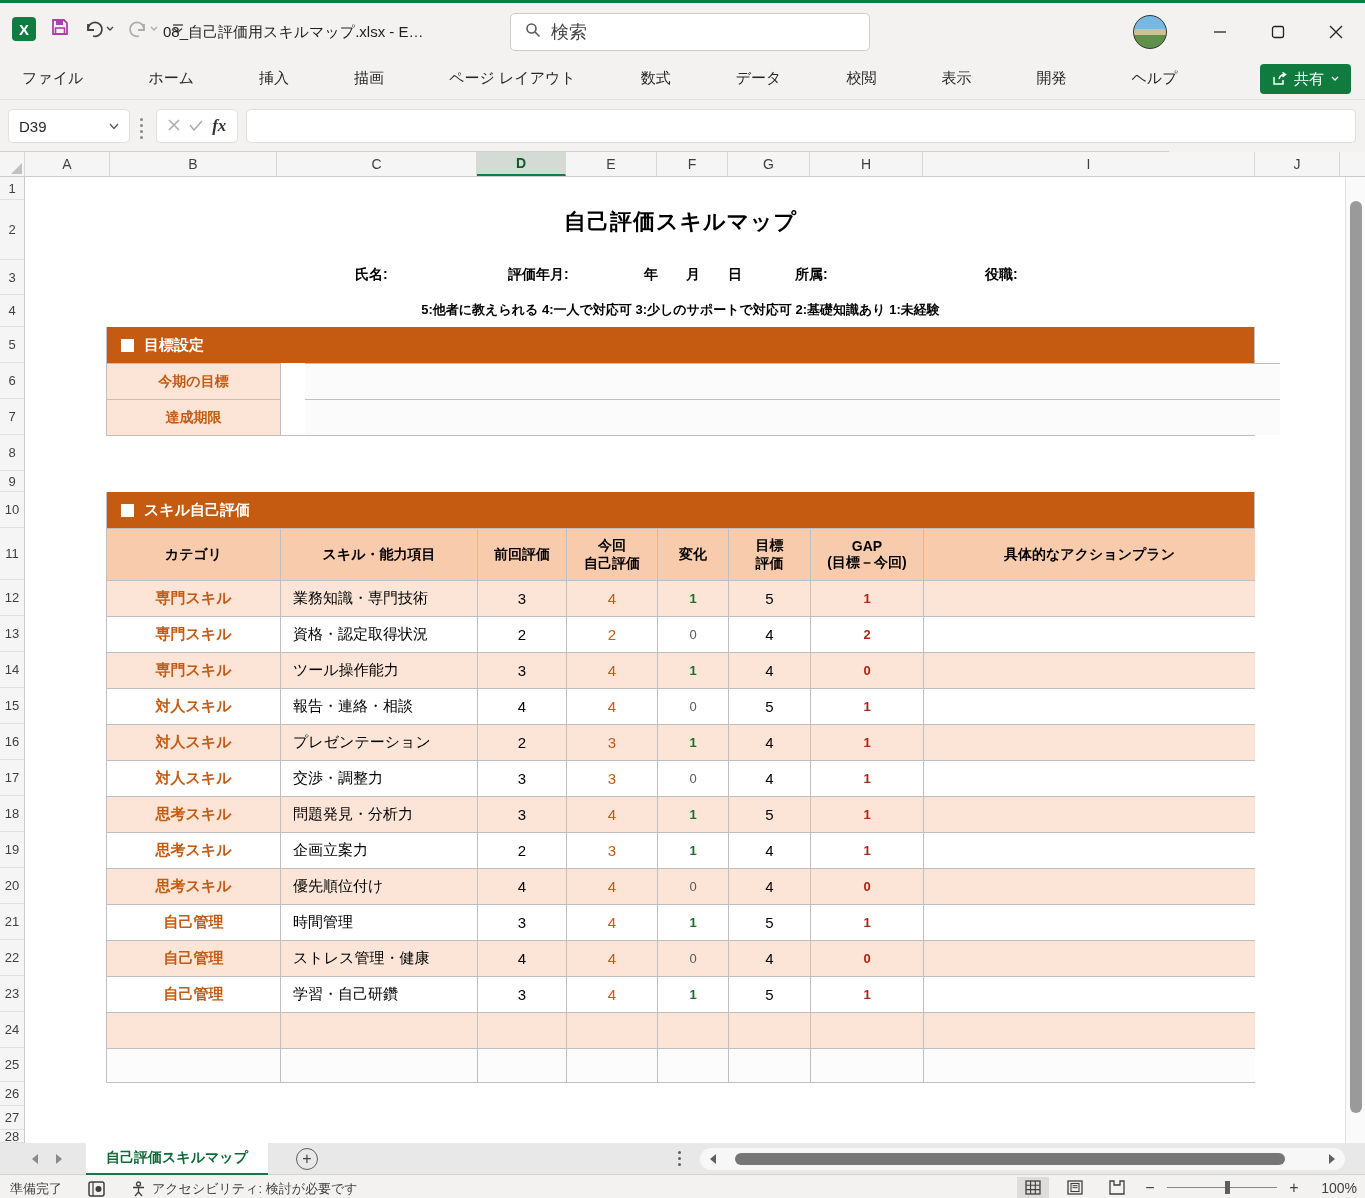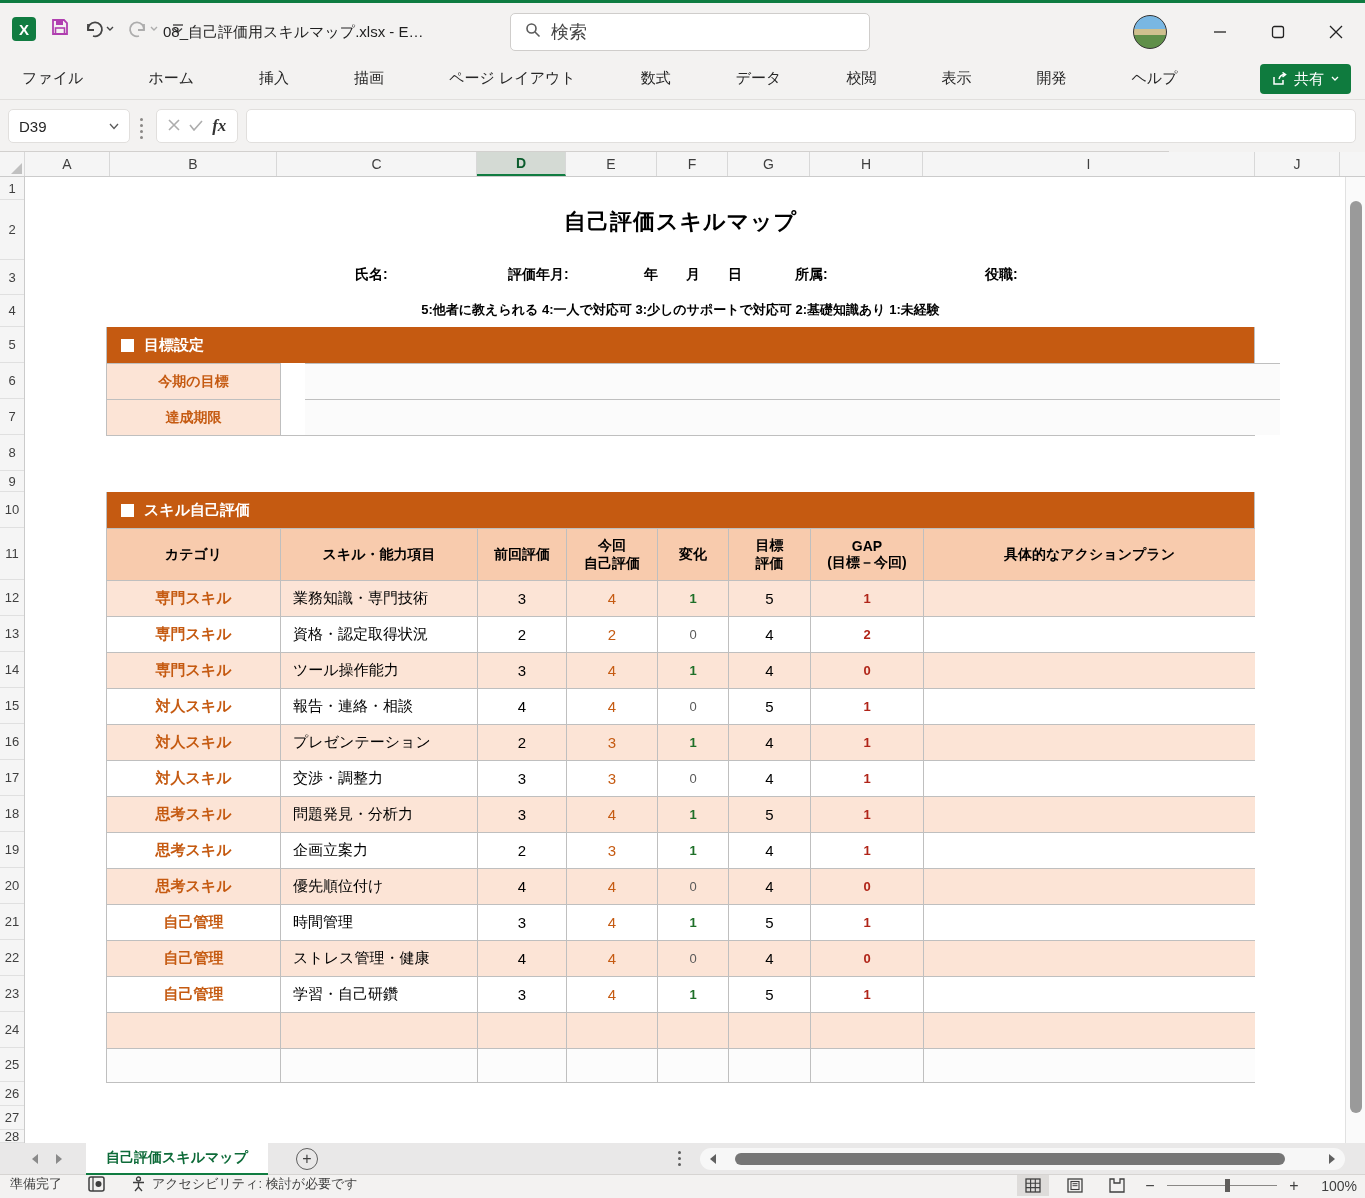--- a/index.html
+++ b/index.html
@@ -117,21 +117,21 @@
   .addsheet { width:22px; height:22px; border:1.5px solid #5F5F5F; border-radius:50%; margin-left:28px;
               display:flex; align-items:center; justify-content:center; color:#3F3F3F; font-size:16px; }
   .tb-dots { position:absolute; left:678px; top:8px; display:flex; flex-direction:column; gap:3px; }
   .tb-dots i { width:3px; height:3px; border-radius:50%; background:#5F5F5F; }
   .hscroll { position:absolute; left:700px; top:5px; width:645px; height:22px; background:#F7F7F7;
              border-radius:11px; display:flex; align-items:center; padding:0 8px; }
   .hs-thumb { position:absolute; left:35px; width:550px; height:12px; background:#767676; border-radius:6px; }
 
   
   .statusbar { position:absolute; top:1175px; left:0; width:1365px; height:23px; background:#F3F2F1;
-               display:flex; align-items:flex-start; font-size:13px; color:#3F3F3F; }
+               display:flex; align-items:flex-end; font-size:13px; color:#3F3F3F; }
   .sb-left { display:flex; align-items:center; gap:26px; padding-left:10px; }
   .sb-item { display:flex; align-items:center; gap:6px; }
   .sb-right { position:absolute; right:8px; display:flex; align-items:center; gap:10px; }
   .viewbtn { width:32px; height:21px; display:flex; align-items:center; justify-content:center; }
   .viewbtn.active { background:#DEDCDA; }
   .zoom-track { width:110px; height:1px; background:#8A8886; position:relative; }
   .zoom-thumb { position:absolute; left:58px; top:-6px; width:5px; height:13px; background:#605E5C; }
   .zoom-sign { font-size:16px; color:#3F3F3F; width:14px; text-align:center; }
   .zoom-pct { width:46px; text-align:right; font-size:14px; }
 </style>

